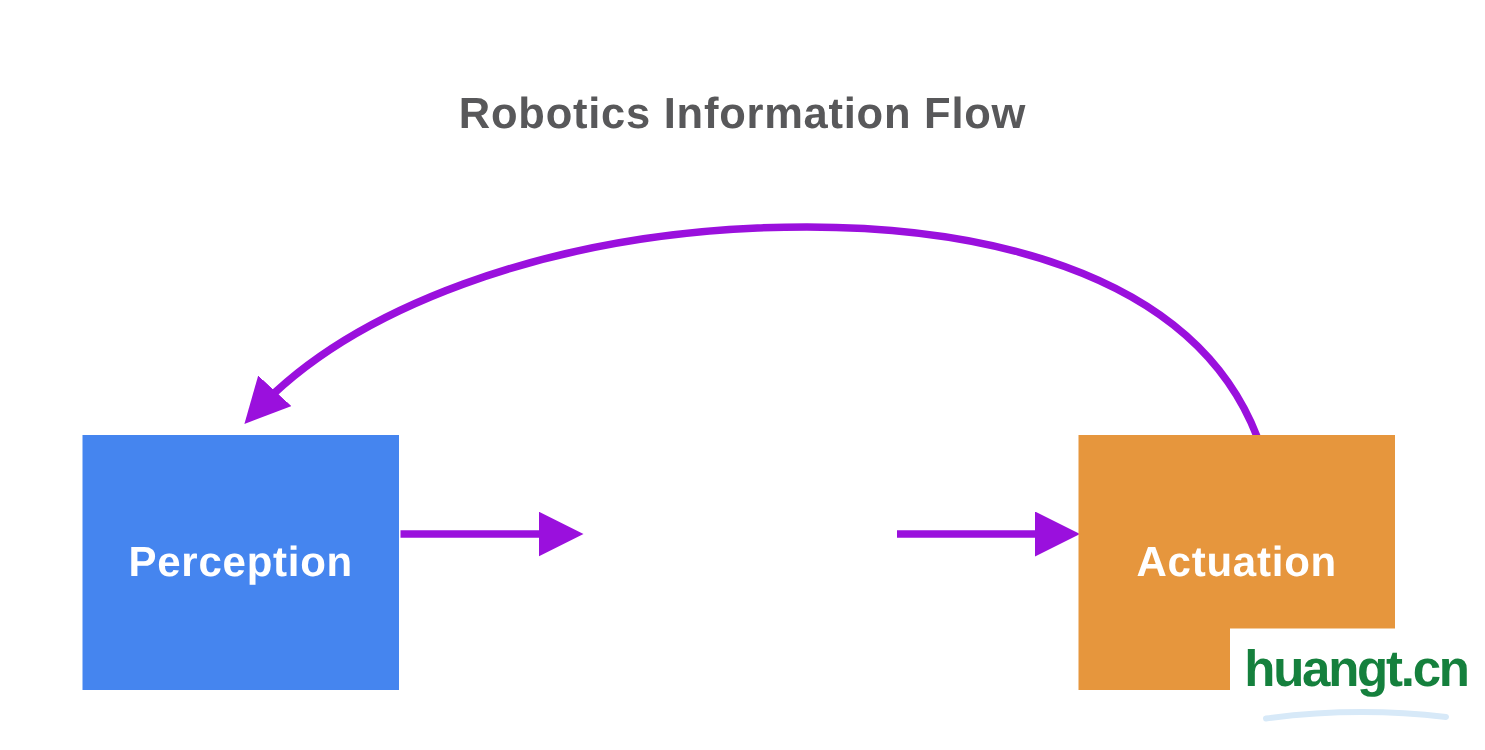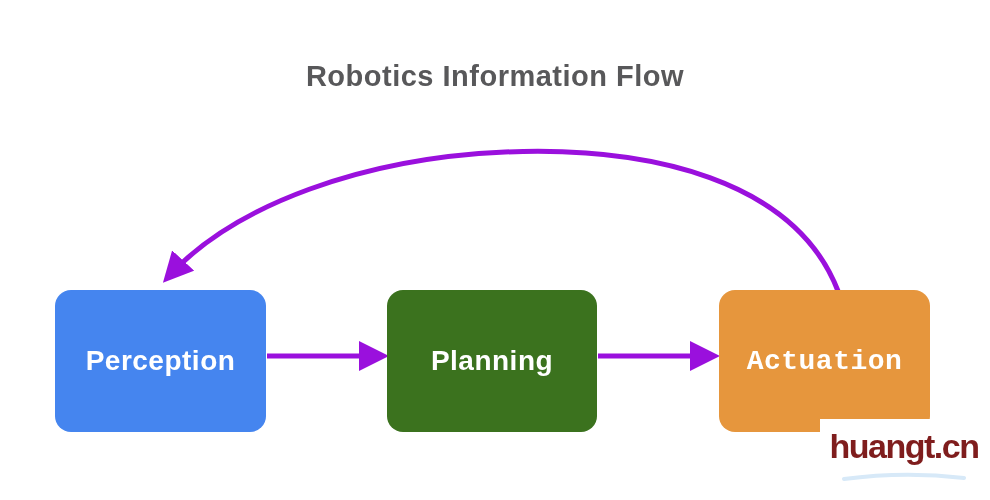--- a/index.html
+++ b/index.html
@@ -17,22 +17,22 @@
     font-size:29px;
     font-weight:bold;
     letter-spacing:0.5px;
   }
   .arrow-layer{
     position:absolute;left:0;top:0;width:990px;height:500px;
   }
   .node{
     position:absolute;
     top:290px;
-    width:211px;height:142px;
-    display:flex;align-items:center;justify-content:center;border-radius:16px;
+    width:211px;height:170px;
+    display:flex;align-items:center;justify-content:center;
   }
   .node-label{
     color:#ffffff;
     font-size:28px;
     font-weight:bold;
     letter-spacing:0.5px;
   }
   #node-perception{left:55px;}
   #node-planning{left:387px;width:210px;}
   #node-actuation{left:719px;}
@@ -70,28 +70,25 @@
     </defs>
     <path d="M267,356 L380,356" fill="none" stroke-width="5" marker-end="url(#ah)" style="stroke: rgb(154, 16, 221);"></path>
     <path d="M598,356 L711,356" fill="none" stroke-width="5" marker-end="url(#ah)" style="stroke: rgb(154, 16, 221);"></path>
     <path d="M838,291 C795,180 650,146 505,152 C365,158 235,204 169,276" fill="none" stroke-width="5" marker-end="url(#ah)" style="stroke: rgb(154, 16, 221);"></path>
   </svg>
 
   <div class="node" id="node-perception" style="background-color: rgb(69, 133, 239);">
     <span class="node-label" style="color: rgb(255, 255, 255);">Perception</span>
   </div>
 
-  <div class="node" id="node-planning" style="background-color: rgb(59, 114, 30);">
-    <span class="node-label" style="color: rgb(255, 255, 255);">Planning</span>
-  </div>
 
   <div class="node" id="node-actuation" style="background-color: rgb(230, 150, 61);">
-    <span class="node-label" style="color: rgb(255, 255, 255); font-family: Liberation Mono, monospace;">Actuation</span>
+    <span class="node-label" style="color: rgb(255, 255, 255);">Actuation</span>
   </div>
 
   <div class="watermark">
-    <div class="watermark-text" style="color: #7f1d1d;">huangt.cn</div>
+    <div class="watermark-text" style="color: #15803d;">huangt.cn</div>
     <svg class="watermark-swoosh" width="124" height="14" viewBox="0 0 124 14">
       <path d="M2,10 Q62,2 122,9" fill="none" stroke-width="4" stroke-linecap="round" style="stroke: rgb(215, 233, 248);"></path>
     </svg>
   </div>
 
 </div>
 
 </body></html>

